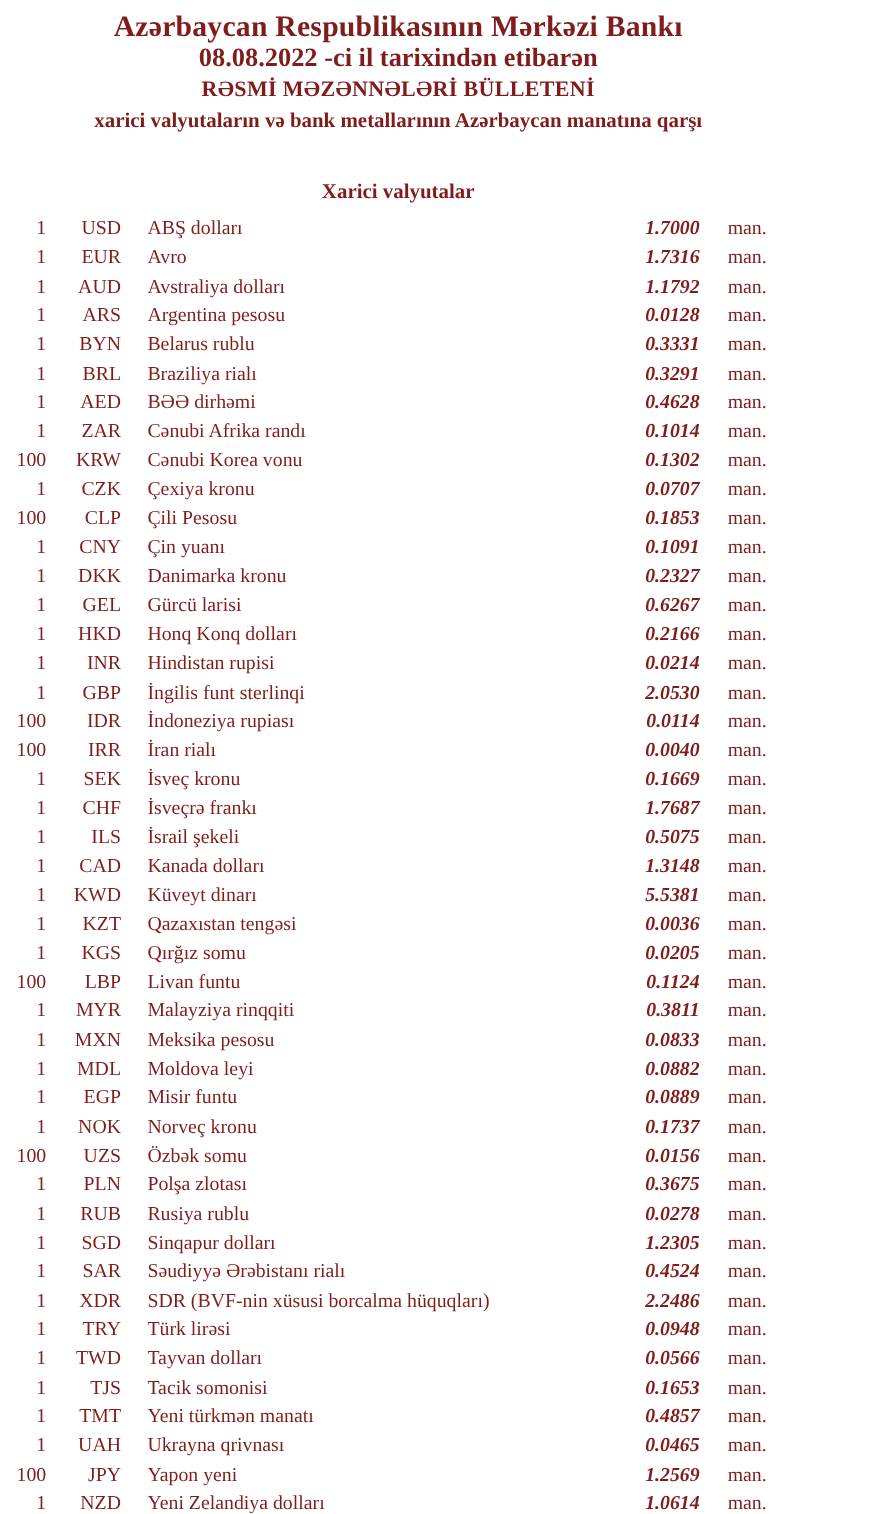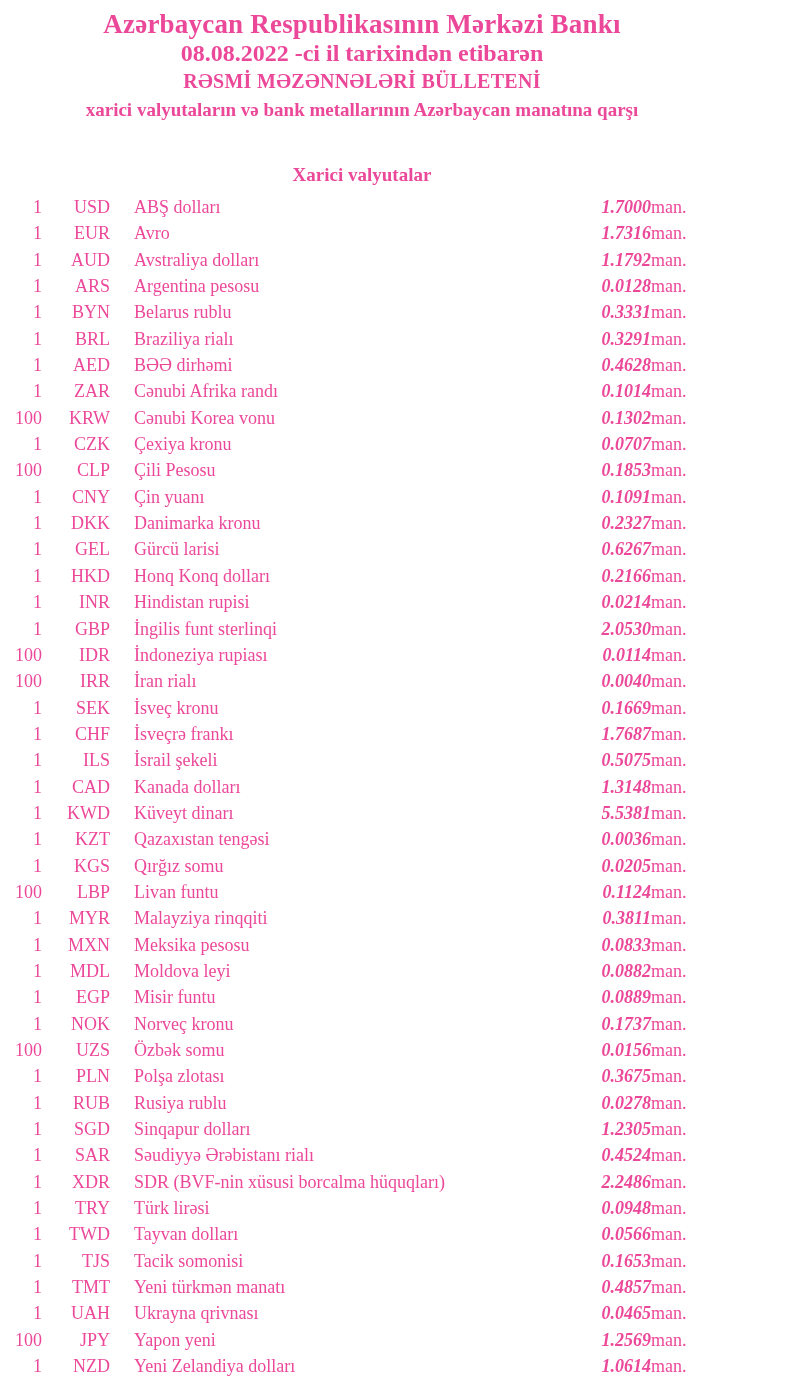--- a/index.html
+++ b/index.html
@@ -5,21 +5,21 @@
   html, body {
     margin: 0;
     padding: 0;
     background: #ffffff;
   }
   .page {
     position: relative;
     width: 724px;
     height: 1376px;
     background: #ffffff;
-    color: #ec4899;
+    color: #7f1d1d;
     font-family: "Liberation Serif", "DejaVu Serif", serif;
     overflow: hidden;
     box-sizing: border-box;
     padding-top: 8px;
   }
   .hdr {
     text-align: center;
     font-weight: bold;
     margin: 0;
   }
@@ -78,22 +78,23 @@
   }
   .rate {
     width: 112px;
     text-align: right;
     font-weight: bold;
     font-style: italic;
     flex: 0 0 auto;
   }
   .unit {
     width: 46px;
+    margin-left: 15px;
     margin-right: 27px;
-    text-align: left;
+    text-align: right;
     flex: 0 0 auto;
   }
 </style>
 </head>
 <body>
 
 <div class="page">
 
   <div class="hdr hdr-bank">Azərbaycan Respublikasının Mərkəzi Bankı</div>
 

